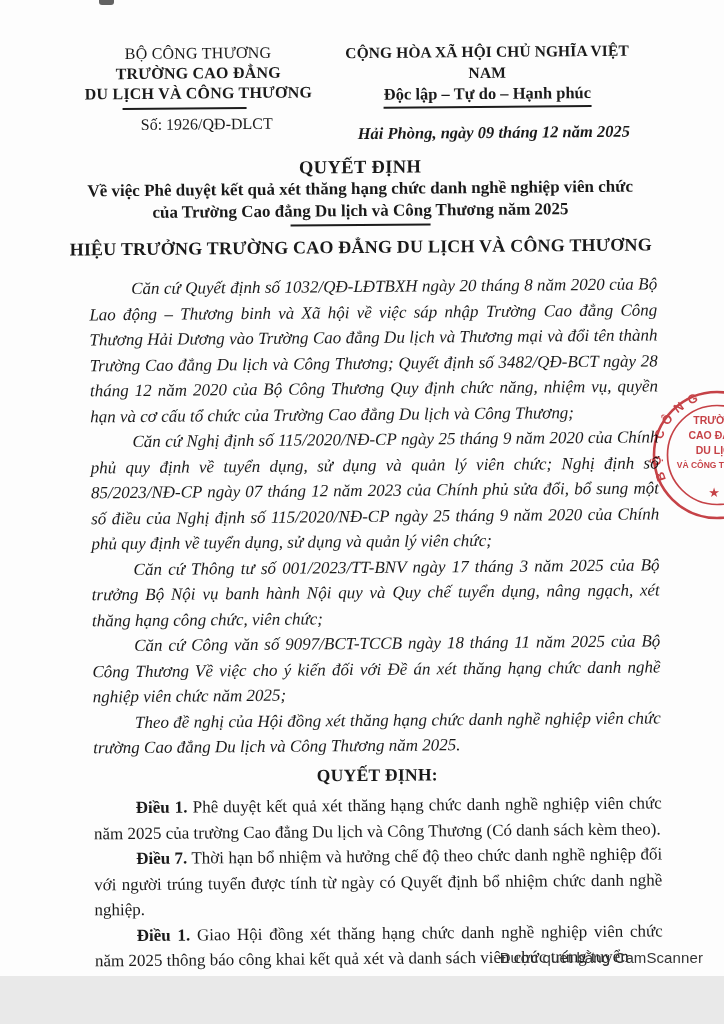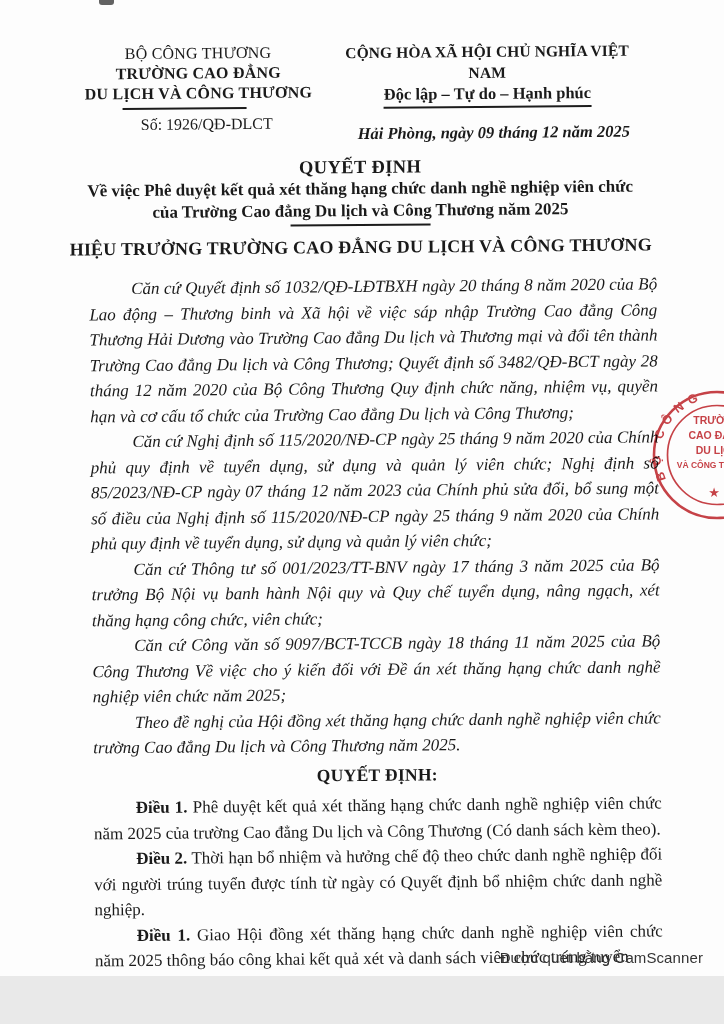--- a/index.html
+++ b/index.html
@@ -96,21 +96,21 @@
     <div class="body">
       <p class="preamble">Căn cứ Quyết định số 1032/QĐ-LĐTBXH ngày 20 tháng 8 năm 2020 của Bộ Lao động – Thương binh và Xã hội về việc sáp nhập Trường Cao đẳng Công Thương Hải Dương vào Trường Cao đẳng Du lịch và Thương mại và đổi tên thành Trường Cao đẳng Du lịch và Công Thương; Quyết định số 3482/QĐ-BCT ngày 28 tháng 12 năm 2020 của Bộ Công Thương Quy định chức năng, nhiệm vụ, quyền hạn và cơ cấu tổ chức của Trường Cao đẳng Du lịch và Công Thương;</p>
       <p class="preamble">Căn cứ Nghị định số 115/2020/NĐ-CP ngày 25 tháng 9 năm 2020 của Chính phủ quy định về tuyển dụng, sử dụng và quản lý viên chức; Nghị định số 85/2023/NĐ-CP ngày 07 tháng 12 năm 2023 của Chính phủ sửa đổi, bổ sung một số điều của Nghị định số 115/2020/NĐ-CP ngày 25 tháng 9 năm 2020 của Chính phủ quy định về tuyển dụng, sử dụng và quản lý viên chức;</p>
       <p class="preamble">Căn cứ Thông tư số 001/2023/TT-BNV ngày 17 tháng 3 năm 2025 của Bộ trưởng Bộ Nội vụ banh hành Nội quy và Quy chế tuyển dụng, nâng ngạch, xét thăng hạng công chức, viên chức;</p>
       <p class="preamble">Căn cứ Công văn số 9097/BCT-TCCB ngày 18 tháng 11 năm 2025 của Bộ Công Thương Về việc cho ý kiến đối với Đề án xét thăng hạng chức danh nghề nghiệp viên chức năm 2025;</p>
       <p class="preamble">Theo đề nghị của Hội đồng xét thăng hạng chức danh nghề nghiệp viên chức trường Cao đẳng Du lịch và Công Thương năm 2025.</p>
 
       <div class="decision-heading">QUYẾT ĐỊNH:</div>
 
       <p class="article"><span class="art-label">Điều 1.</span><span> Phê duyệt kết quả xét thăng hạng chức danh nghề nghiệp viên chức năm 2025 của trường Cao đẳng Du lịch và Công Thương (Có danh sách kèm theo).</span></p>
-      <p class="article"><span class="art-label">Điều 2.</span><span> Thời hạn bổ nhiệm và hưởng chế độ theo chức danh nghề nghiệp đối với người trúng tuyển được tính từ ngày có Quyết định bổ nhiệm chức danh nghề nghiệp.</span></p>
+      <p class="article"><span class="art-label">Điều 7.</span><span> Thời hạn bổ nhiệm và hưởng chế độ theo chức danh nghề nghiệp đối với người trúng tuyển được tính từ ngày có Quyết định bổ nhiệm chức danh nghề nghiệp.</span></p>
       <p class="article"><span class="art-label">Điều 1.</span><span> Giao Hội đồng xét thăng hạng chức danh nghề nghiệp viên chức năm 2025 thông báo công khai kết quả xét và danh sách viên chức trúng tuyển</span></p>
     </div>
   </div>
 
   <svg class="stamp" width="160" height="160" viewBox="0 0 160 160">
     <circle cx="80" cy="80" r="63" fill="none" stroke="#c0272d" stroke-width="2.6"></circle>
     <circle cx="80" cy="80" r="49.5" fill="none" stroke="#c0272d" stroke-width="1.7"></circle>
     <defs>
       <path id="rimArc" d="M 34,112 A 56 56 0 0 1 104,29" fill="none"></path>
     </defs>

